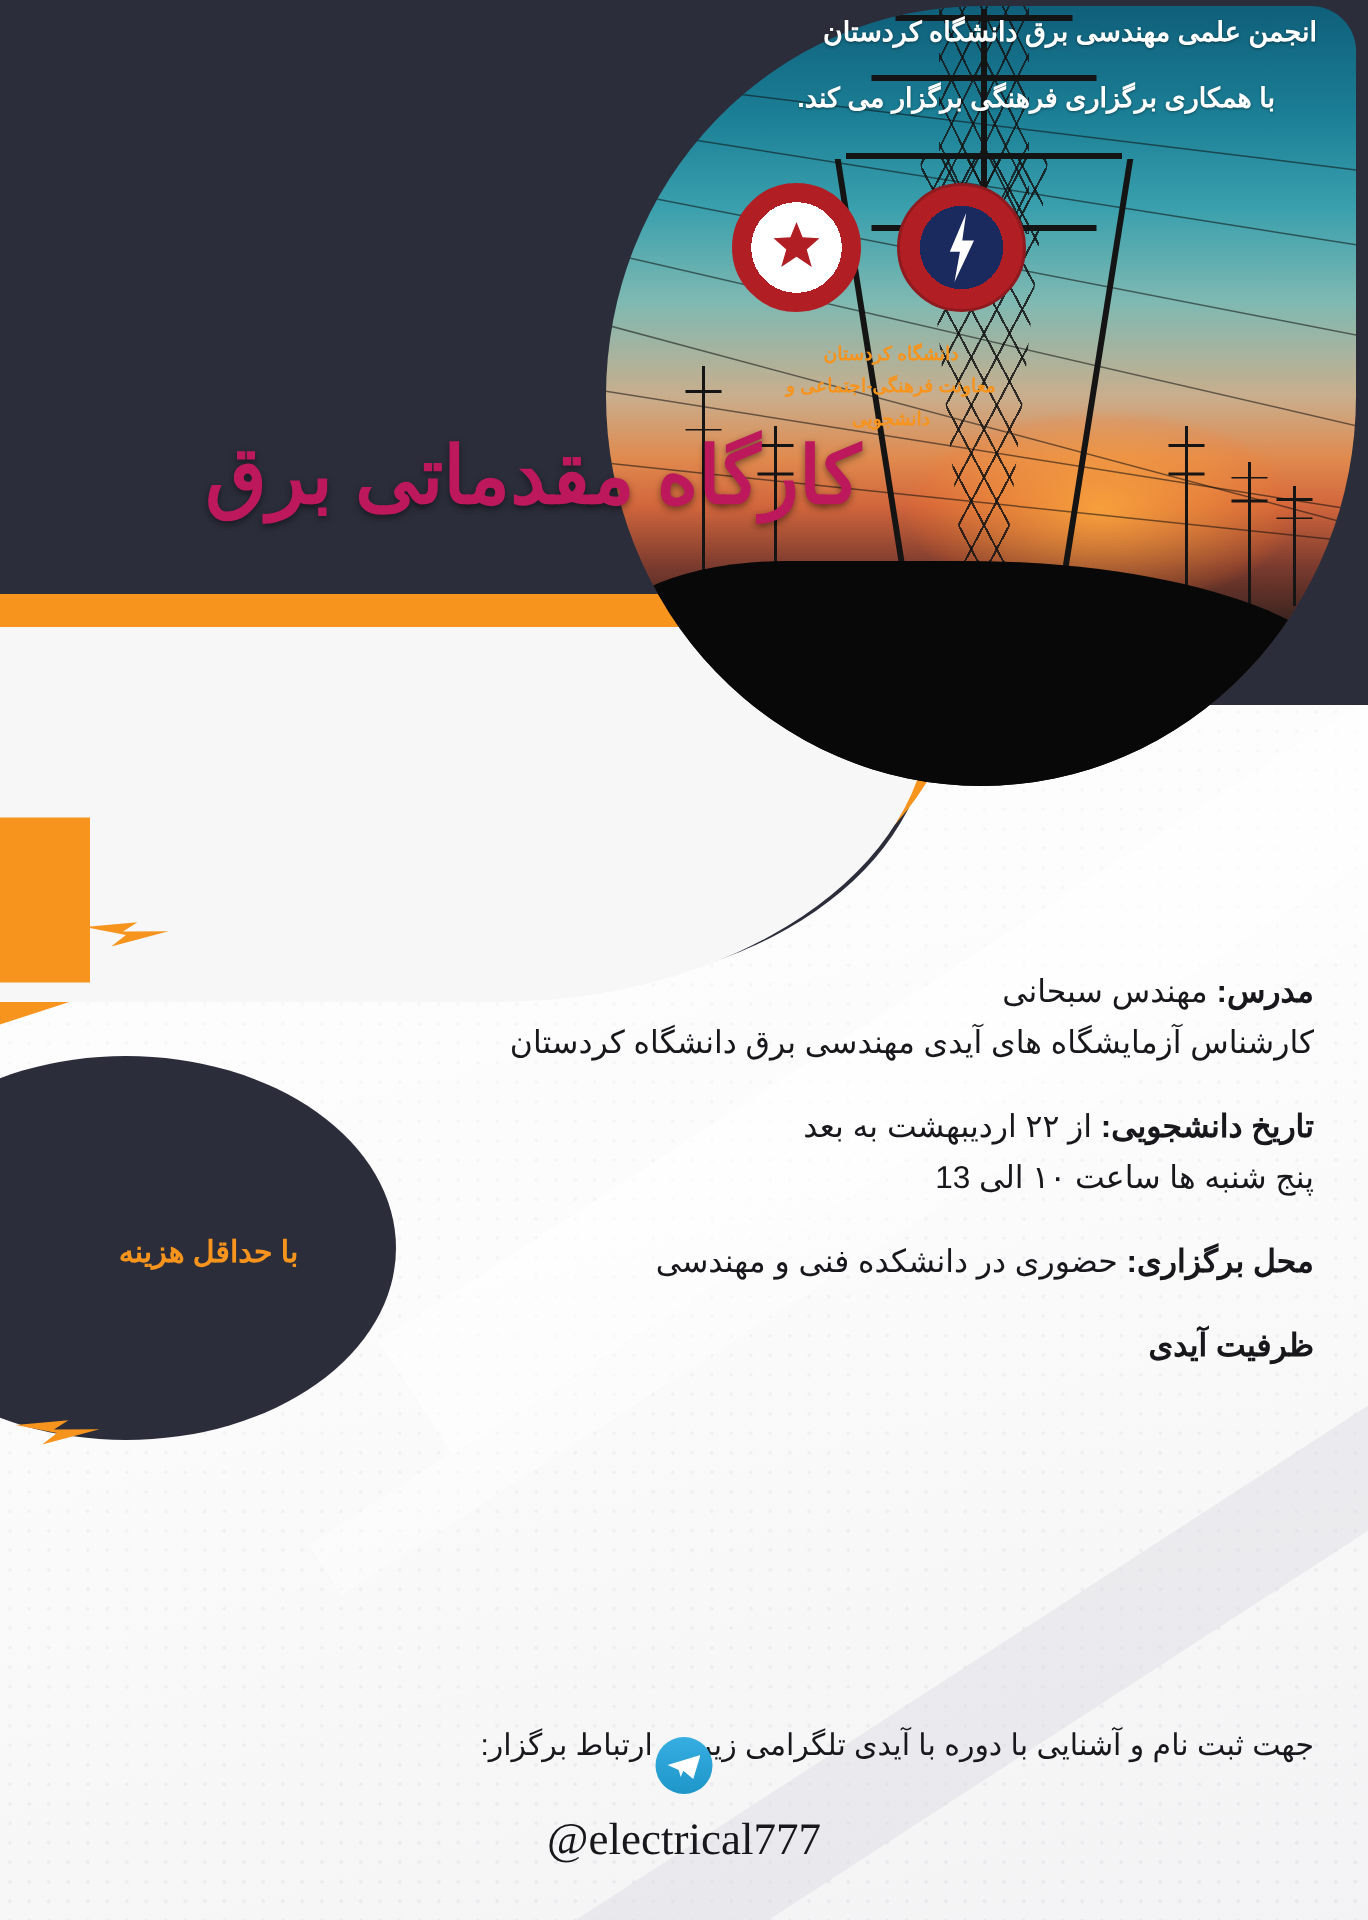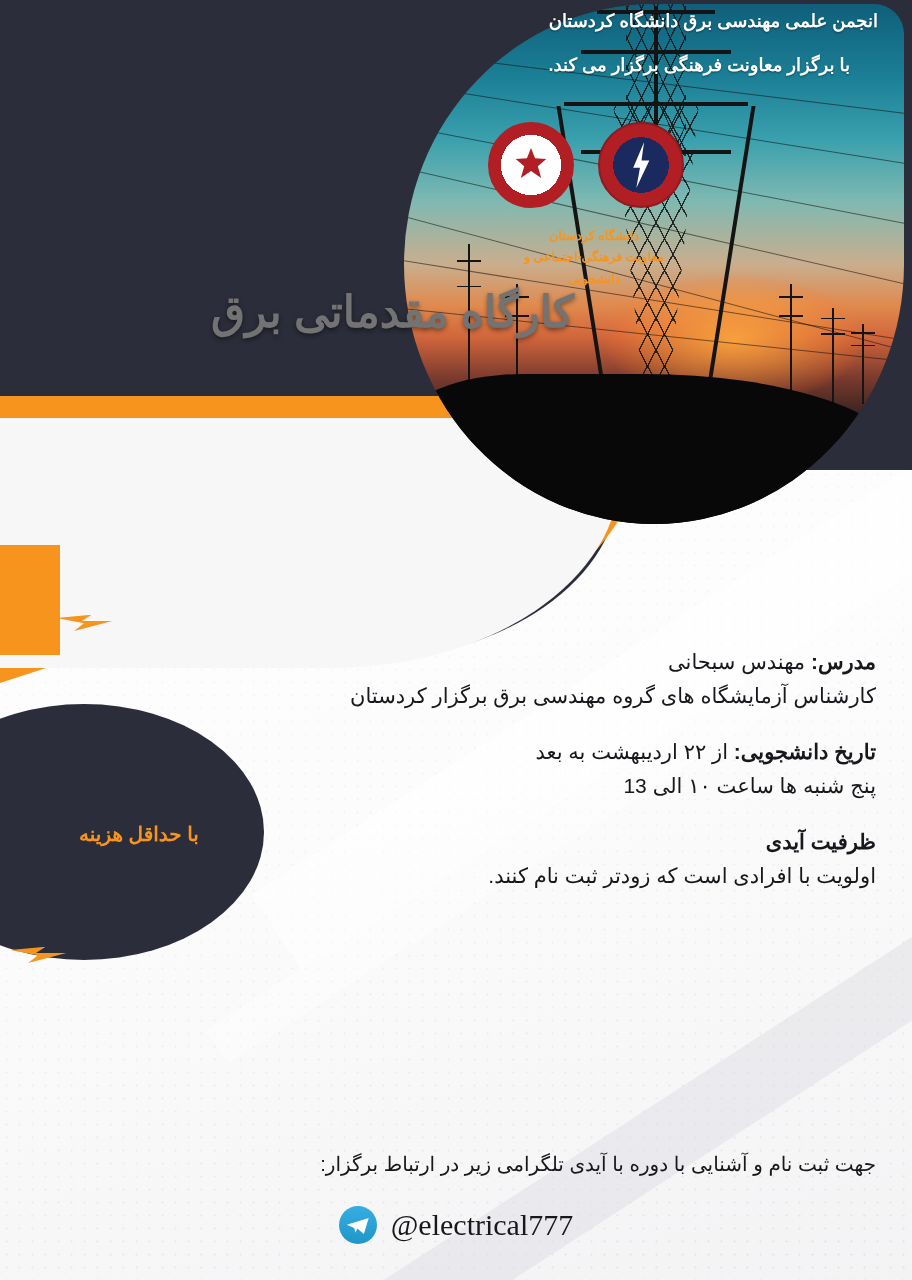--- a/index.html
+++ b/index.html
@@ -264,22 +264,22 @@
     font-size: 12.5px;
     font-weight: 700;
     line-height: 1.7;
   }
 
   
   .big-title {
     position: absolute;
     top: 286px; right: 338px;
     z-index: 9;
-    color: #737373;
-    font-size: 44px;
+    color: #be185d;
+    font-size: 53px;
     font-weight: 800;
     letter-spacing: -0.5px;
     text-shadow: 0 2px 5px rgba(0,0,0,0.45);
     white-space: nowrap;
   }
 
   
   .badge-circle {
     position: absolute;
     top: 704px; left: -96px;
@@ -344,20 +344,21 @@
   }
   .telegram-row {
     position: absolute;
     bottom: 36px; left: 0; right: 0;
     display: flex;
     align-items: center;
     justify-content: center;
     gap: 14px;
     z-index: 10;
     direction: ltr;
+    flex-direction: column;
   }
   .tg-icon {
     width: 38px; height: 38px;
     border-radius: 50%;
     background: linear-gradient(180deg, #37aee2, #1e96c8);
     position: relative;
   }
   .tg-icon::after {
     content: "";
     position: absolute;
@@ -420,21 +421,21 @@
         <div class="leg l"></div>
         <div class="leg r"></div>
       </div>
 
       <div class="ground"></div>
     </div>
   </div>
 
   <div class="header-text">
     <div class="header-line l1">انجمن علمی مهندسی برق دانشگاه کردستان</div>
-    <div class="header-line l2">با برگزار معاونت فرهنگی برگزار می کند.</div>
+    <div class="header-line l2">با همکاری برگزاری فرهنگی برگزار می کند.</div>
   </div>
 
   <div class="logos">
     <div class="logo uok"></div>
     <div class="logo assoc"></div>
   </div>
   <div class="logo-caption">
     <div>دانشگاه کردستان</div>
     <div>معاونت فرهنگی-اجتماعی و دانشجویی</div>
   </div>
@@ -446,37 +447,42 @@
   <div class="bolt-deco b1"></div>
   <div class="bolt-deco b2"></div>
 
   <div class="details">
 
     <div class="detail-group">
       <div class="detail-line">
         <b>مدرس:</b>
         <span>مهندس سبحانی</span>
       </div>
-      <div class="detail-line">کارشناس آزمایشگاه های گروه مهندسی برق برگزار کردستان</div>
+      <div class="detail-line">کارشناس آزمایشگاه های آیدی مهندسی برق دانشگاه کردستان</div>
     </div>
 
     <div class="detail-group">
       <div class="detail-line">
         <b>تاریخ دانشجویی:</b>
         <span>از ۲۲ اردیبهشت به بعد</span>
       </div>
       <div class="detail-line">پنج شنبه ها ساعت ۱۰ الی 13</div>
     </div>
 
+    <div class="detail-group">
+      <div class="detail-line">
+        <b>محل برگزاری:</b>
+        <span>حضوری در  دانشکده فنی و مهندسی</span>
+      </div>
+    </div>
 
     <div class="detail-group">
       <div class="detail-line">
         <b>ظرفیت آیدی</b>
       </div>
-      <div class="detail-line">اولویت با افرادی است که زودتر ثبت نام کنند.</div>
     </div>
 
   </div>
 
   <div class="footer-note">جهت ثبت نام و آشنایی با دوره با آیدی تلگرامی زیر در ارتباط برگزار:</div>
   <div class="telegram-row">
     <div class="tg-icon"></div>
     <div class="tg-handle">@electrical777</div>
   </div>
 

